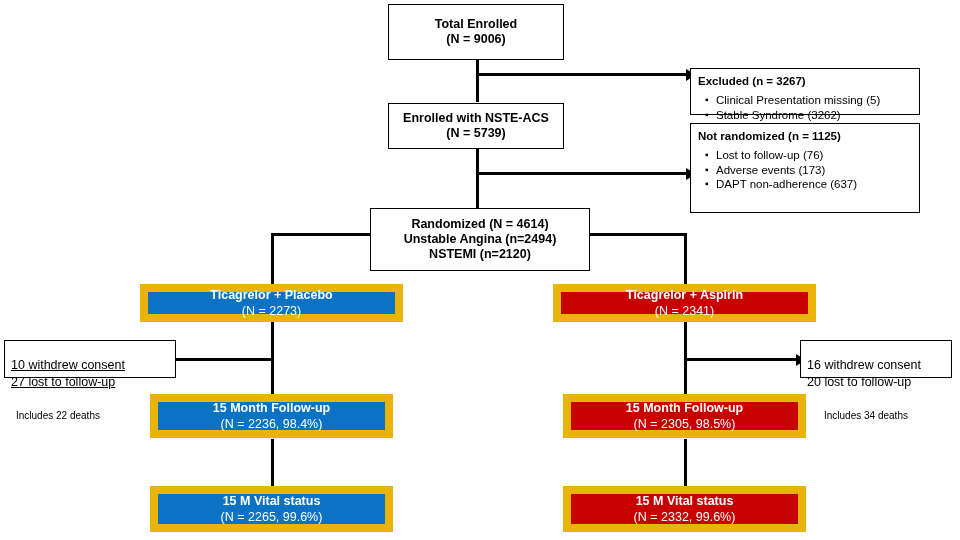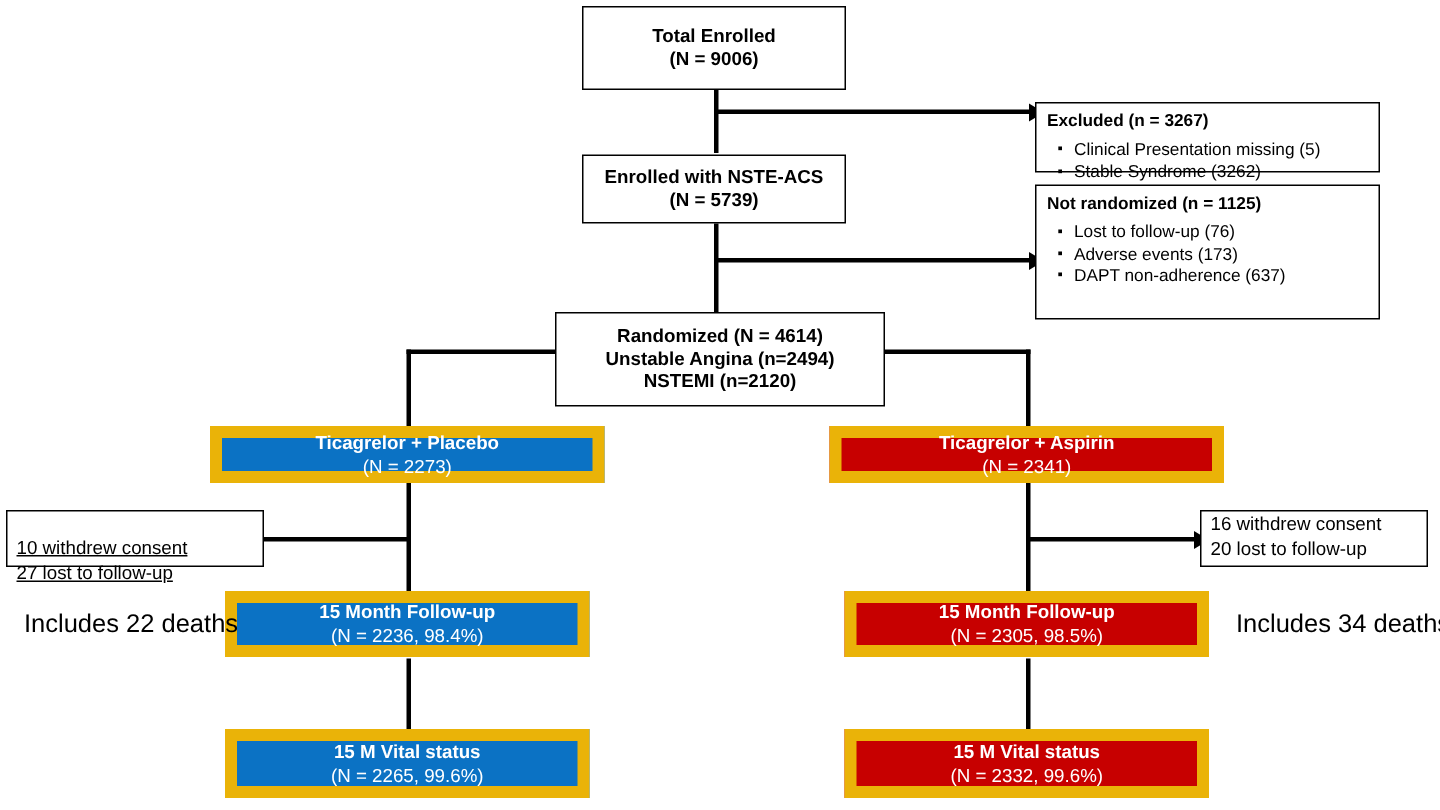--- a/index.html
+++ b/index.html
@@ -81,21 +81,21 @@
     content: "\25AA";
     position: absolute;
     left: -11px;
     top: 0;
     font-size: 10px;
   }
 
   
   .freetext {
     position: absolute;
-    font-size: 17px;
+    font-size: 10px;
     line-height: 16px;
     color: #000000;
     white-space: nowrap;
     z-index: 3;
   }
 
   
   .vline {
     position: absolute;
     background: #000000;
@@ -219,21 +219,21 @@
       <li>Adverse events (173)</li>
       <li>DAPT non-adherence (637)</li>
     </ul>
   </div>
 
   <div class="sidebox" style="left:4px; top:340px; width:172px; height:38px; padding:16px 6px;text-decoration:underline;">
     <div>10 withdrew consent</div>
     <div>27 lost to follow-up</div>
   </div>
 
-  <div class="sidebox" style="left:800px; top:340px; width:152px; height:38px; padding:0 6px;">
+  <div class="sidebox" style="left:800px; top:340px; width:152px; height:38px; padding:16px 6px;">
     <div>16 withdrew consent</div>
     <div>20 lost to follow-up</div>
   </div>
 
   <div class="freetext" style="left:16px; top:408px;">Includes 22 deaths</div>
 
   <div class="freetext" style="left:824px; top:408px;">Includes 34 deaths</div>
 
 </div>
 

